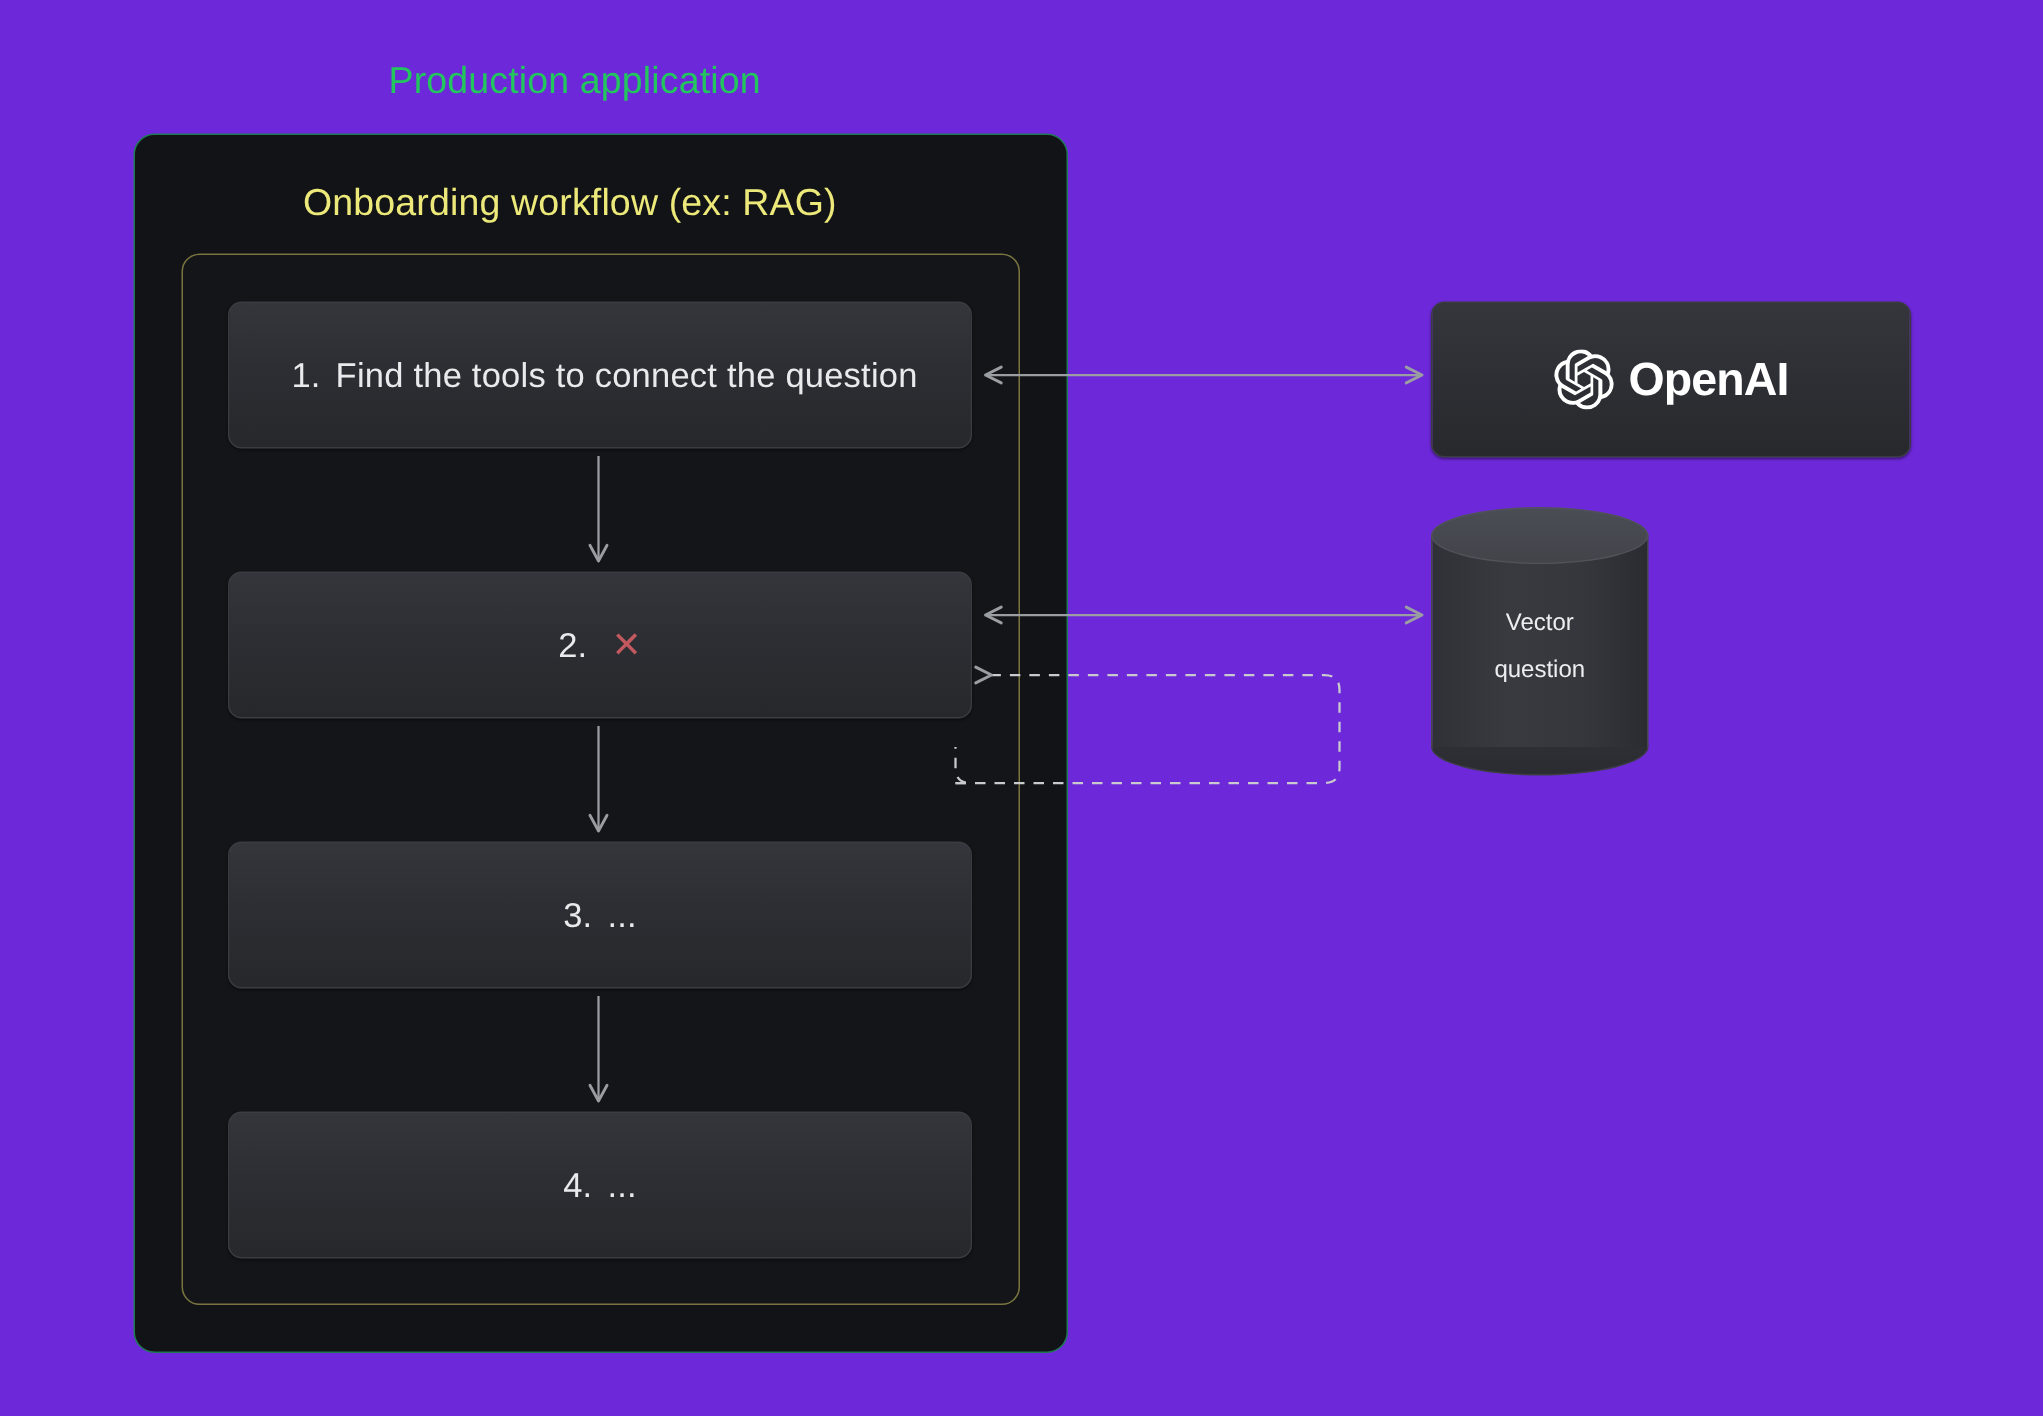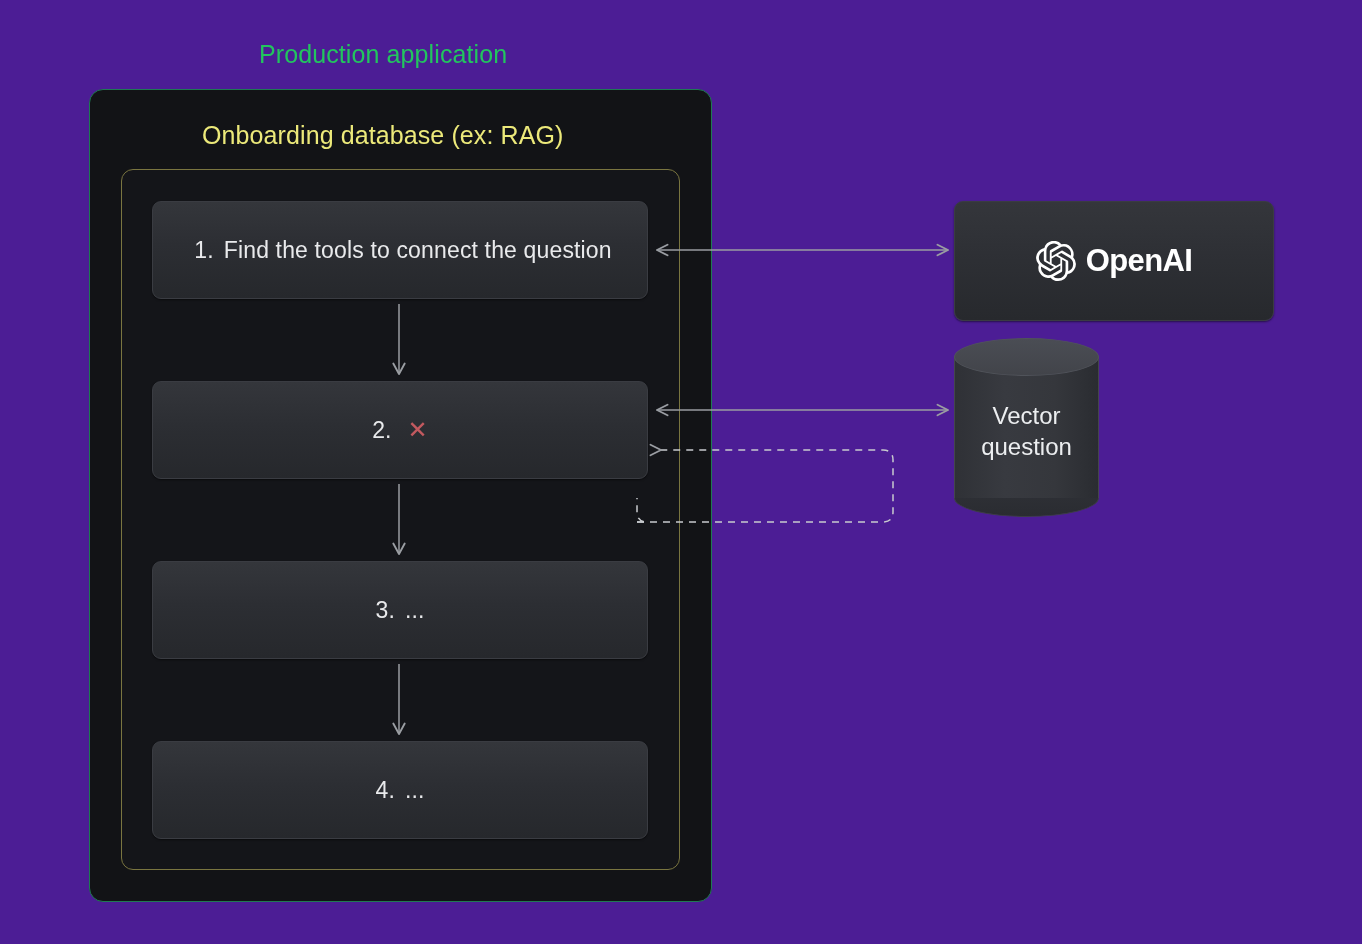--- a/index.html
+++ b/index.html
@@ -7,21 +7,21 @@
     width: 1362px;
     height: 944px;
     background: #0d0d0d;
     font-family: "Liberation Sans", sans-serif;
     overflow: hidden;
   }
   #stage {
     position: relative;
     width: 1362px;
     height: 944px;
-    background: #4c1d95;
+    background: #6d28d9;
   }
 
   
   .prod-title {
     position: absolute;
     left: 259px;
     top: 40px;
     font-size: 25px;
     letter-spacing: 0.1px;
     color: #22c55e;
@@ -92,21 +92,21 @@
     margin-left: 6px;
     font-weight: 500;
   }
 
   
   .openai-box {
     position: absolute;
     left: 954px;
     top: 201px;
     width: 320px;
-    height: 120px;
+    height: 104px;
     border-radius: 9px;
     background: linear-gradient(180deg, #34363b 0%, #2d2f34 50%, #27292d 100%);
     border: 1px solid #3a3c42;
     box-shadow: 0 1px 2px rgba(0,0,0,.5);
     display: flex;
     align-items: center;
     justify-content: center;
     gap: 10px;
   }
   .openai-word {
@@ -147,42 +147,42 @@
     border-radius: 50%;
     background: linear-gradient(180deg, #303238 0%, #2a2c31 100%);
     border: 1px solid #3c3e44;
   }
   .db-label {
     position: absolute;
     left: 0; top: 62px;
     width: 145px;
     text-align: center;
     color: #eceef0;
-    font-size: 24px;
+    font-size: 16px;
     line-height: 31px;
     z-index: 4;
   }
 
   
   #links {
     position: absolute;
     left: 0; top: 0;
     width: 1362px; height: 944px;
     pointer-events: none;
   }
 </style>
 </head>
 <body>
 
 <div id="stage">
 
   <div class="prod-title">Production application</div>
   <div class="prod-box"></div>
 
-  <div class="flow-title">Onboarding database (ex: RAG)</div>
+  <div class="flow-title">Onboarding workflow (ex: RAG)</div>
   <div class="flow-box"></div>
 
   <div class="step step-1">
     <div class="step-inner">
       <span class="step-num">1.</span>
       <span class="step-text">Find the tools to connect the question</span>
     </div>
   </div>
 
   <div class="step step-2">

